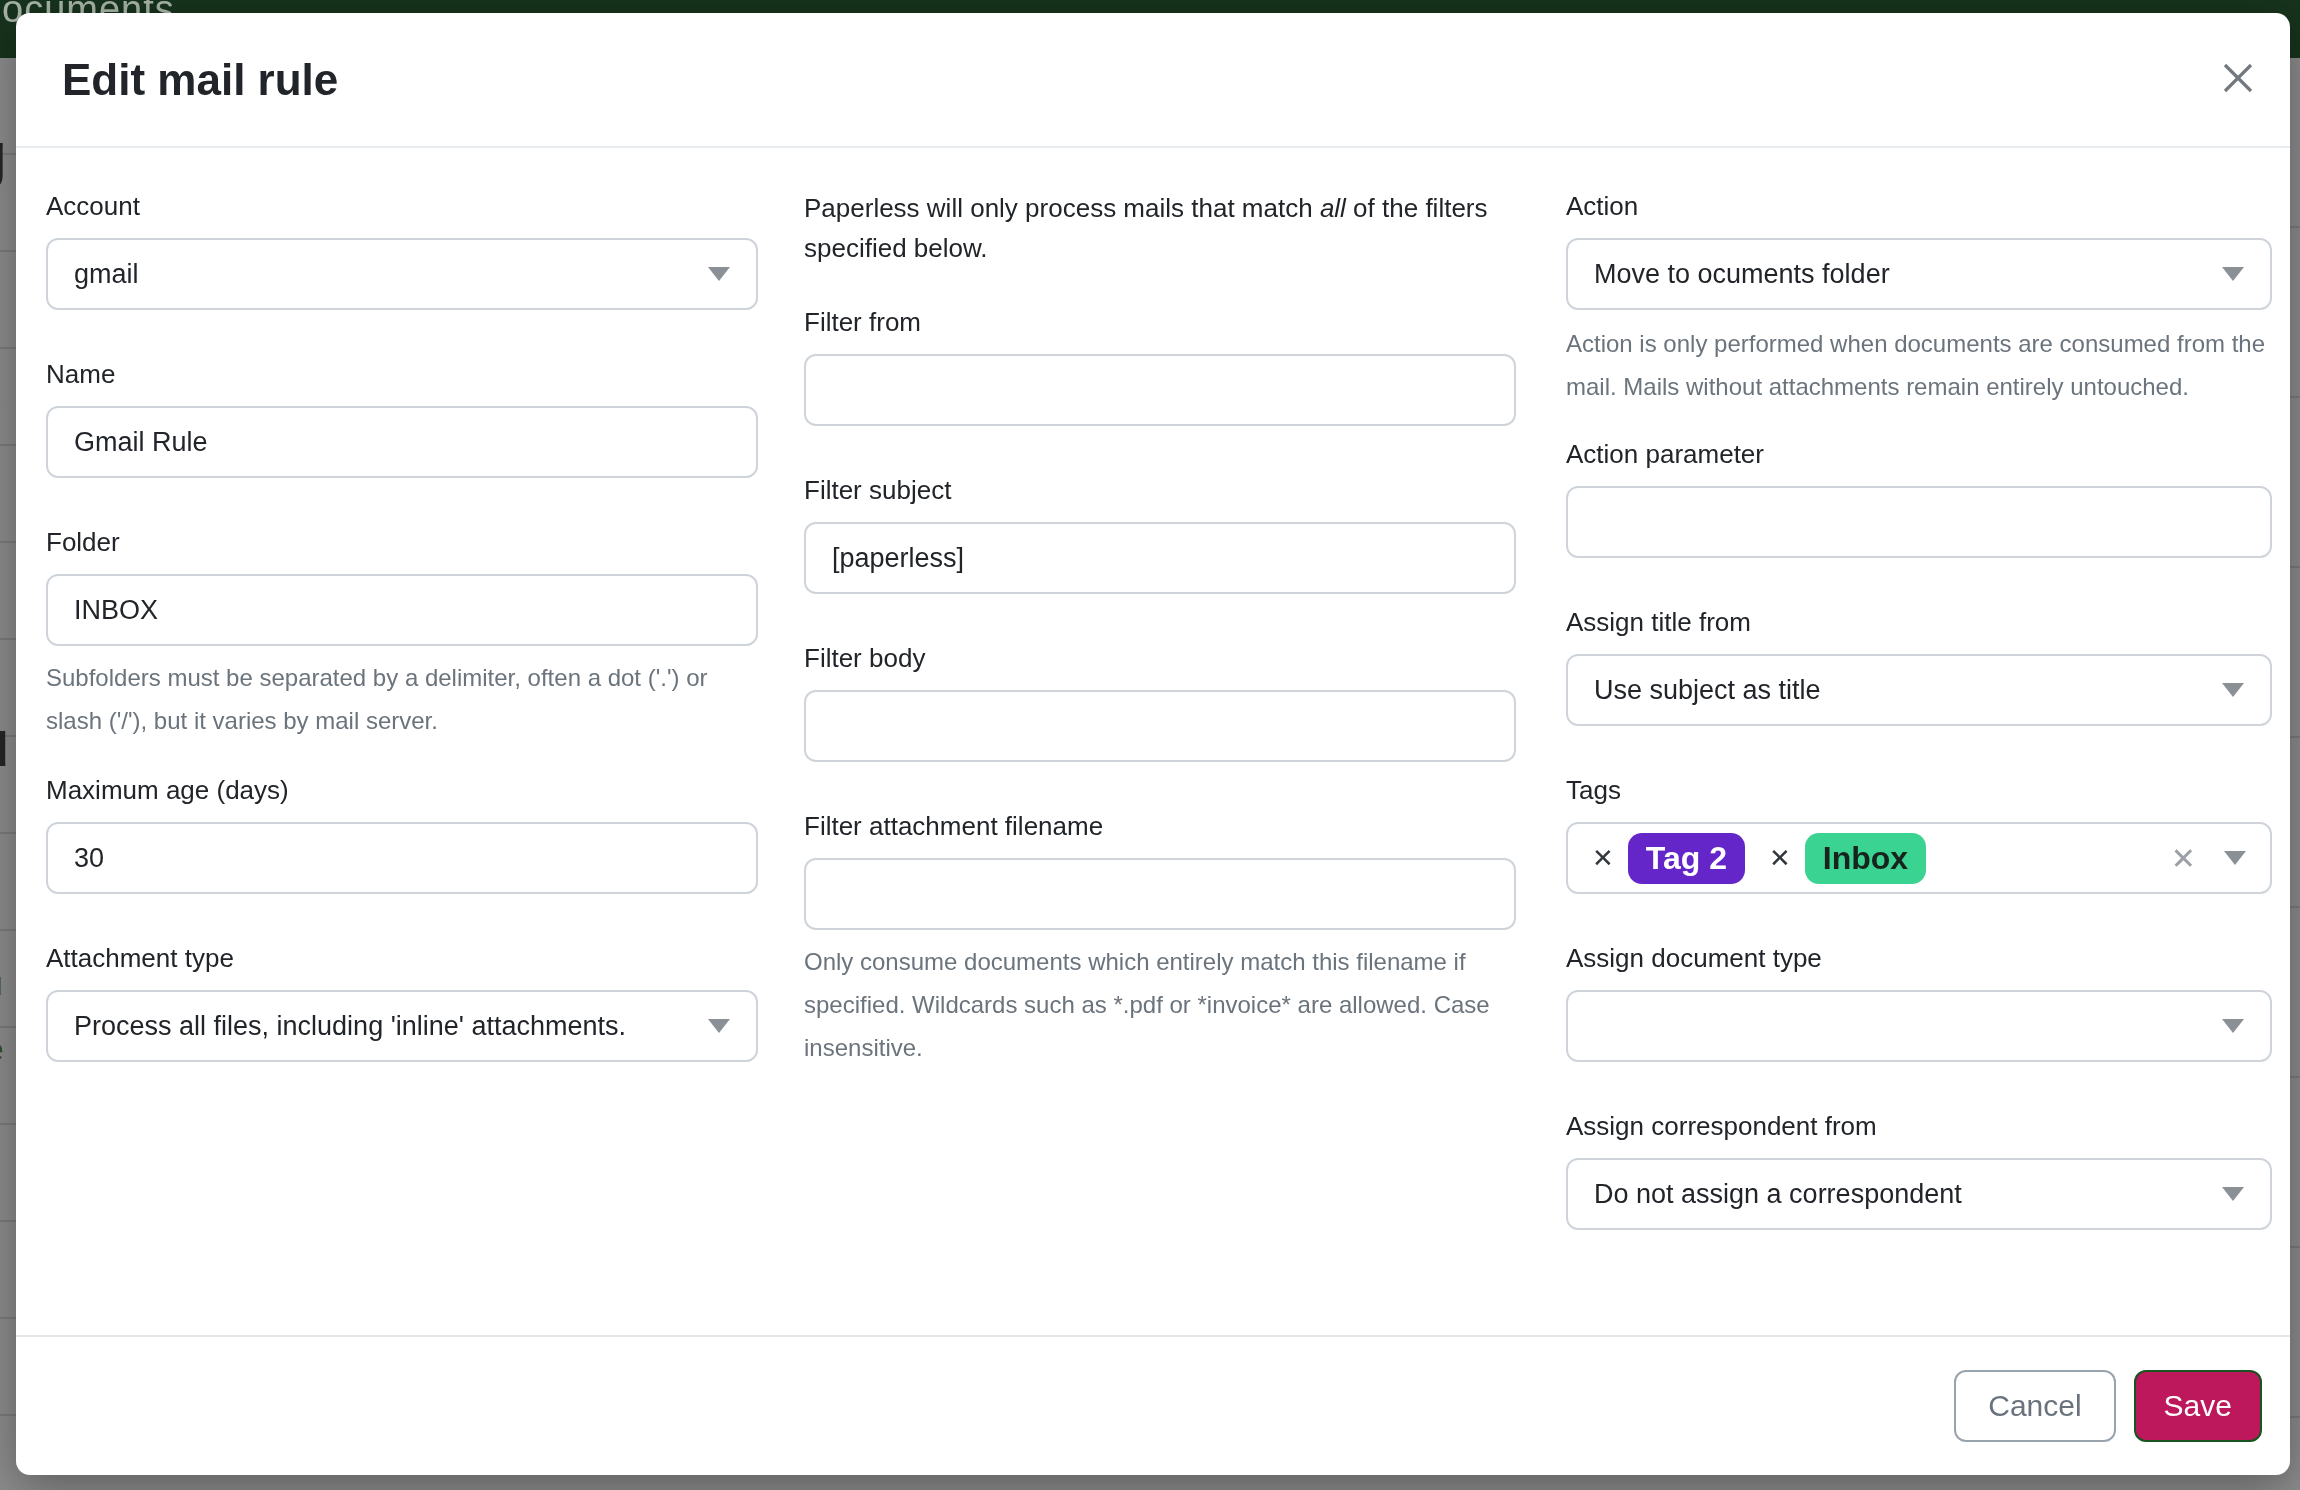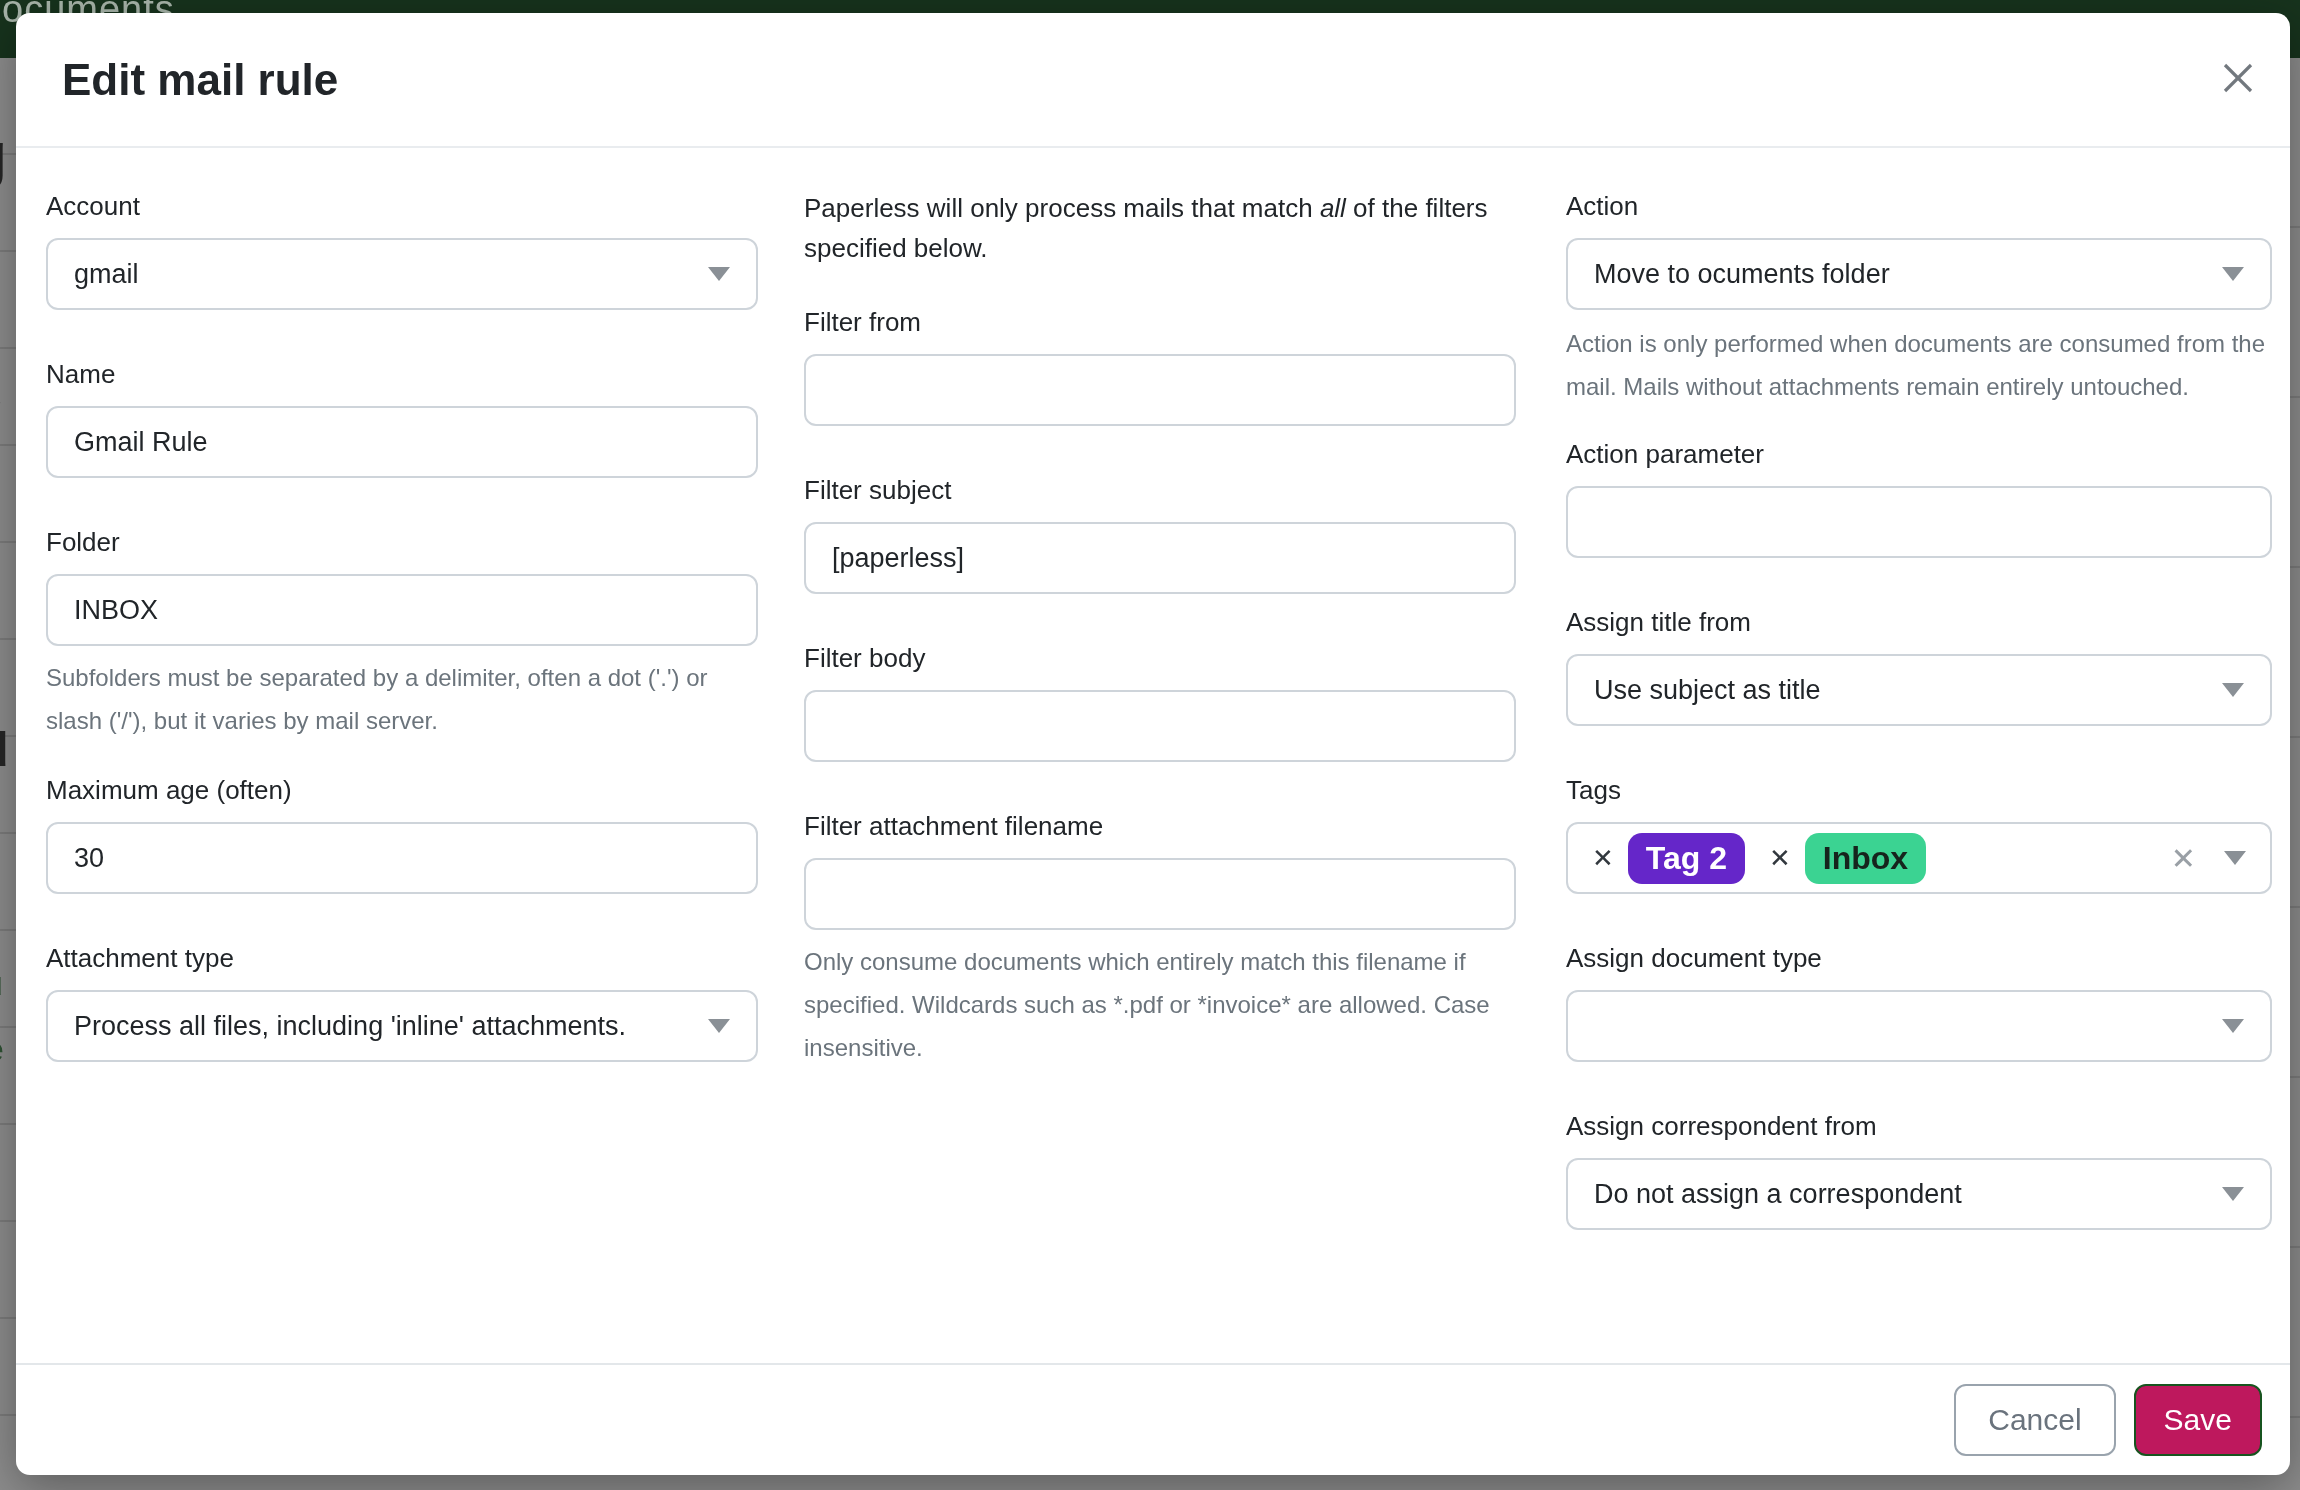--- a/index.html
+++ b/index.html
@@ -59,21 +59,21 @@
 
   
   .tags-box { width:100%; height:72px; border:2px solid #ced4da; border-radius:12px;
               display:flex; align-items:center; padding:0 24px; cursor:pointer; }
   .tag-remove { font-size:26px; color:#32383e; margin-right:14px; cursor:pointer; }
   .tag-pill { border-radius:14px; padding:7px 18px; font-size:32px; font-weight:bold;
               margin-right:24px; white-space:nowrap; }
   .tags-clear { margin-left:auto; font-size:30px; color:#9aa0a6; cursor:pointer;
                 margin-right:28px; }
 
-  .modal-footer { position:absolute; left:0; right:0; bottom:0; height:112px;
+  .modal-footer { position:absolute; left:0; right:0; bottom:0; height:140px;
                   border-top:2px solid #e3e7ea; display:flex; align-items:center;
                   justify-content:flex-end; gap:18px; padding-right:28px;
                   border-radius:0 0 14px 14px; }
   .btn { height:72px; border-radius:12px; font-family:"Liberation Sans", sans-serif;
          font-size:30px; cursor:pointer; }
   .btn-cancel { background:#fff; border:2px solid #99a3ad; color:#6a737d; padding:0 32px; }
   .btn-save   { background:#be185d; border:2px solid #17541f; color:#fff; padding:0 28px; }
 </style>
 </head>
 <body>
@@ -117,21 +117,21 @@
       <div class="group">
         <label class="f-label">Name</label>
         <input class="f-input" value="Gmail Rule" style="">
       </div>
       <div class="group tight">
         <label class="f-label">Folder</label>
         <input class="f-input" value="INBOX" style="">
         <div class="help">Subfolders must be separated by a delimiter, often a dot ('.') or slash ('/'), but it varies by mail server.</div>
       </div>
       <div class="group">
-        <label class="f-label">Maximum age (often)</label>
+        <label class="f-label">Maximum age (days)</label>
         <input class="f-input" value="30" style="">
       </div>
       <div class="group">
         <label class="f-label">Attachment type</label>
         <div class="f-select">
           <span>Process all files, including 'inline' attachments.</span>
           <span class="caret"></span>
         </div>
       </div>
     </div>

